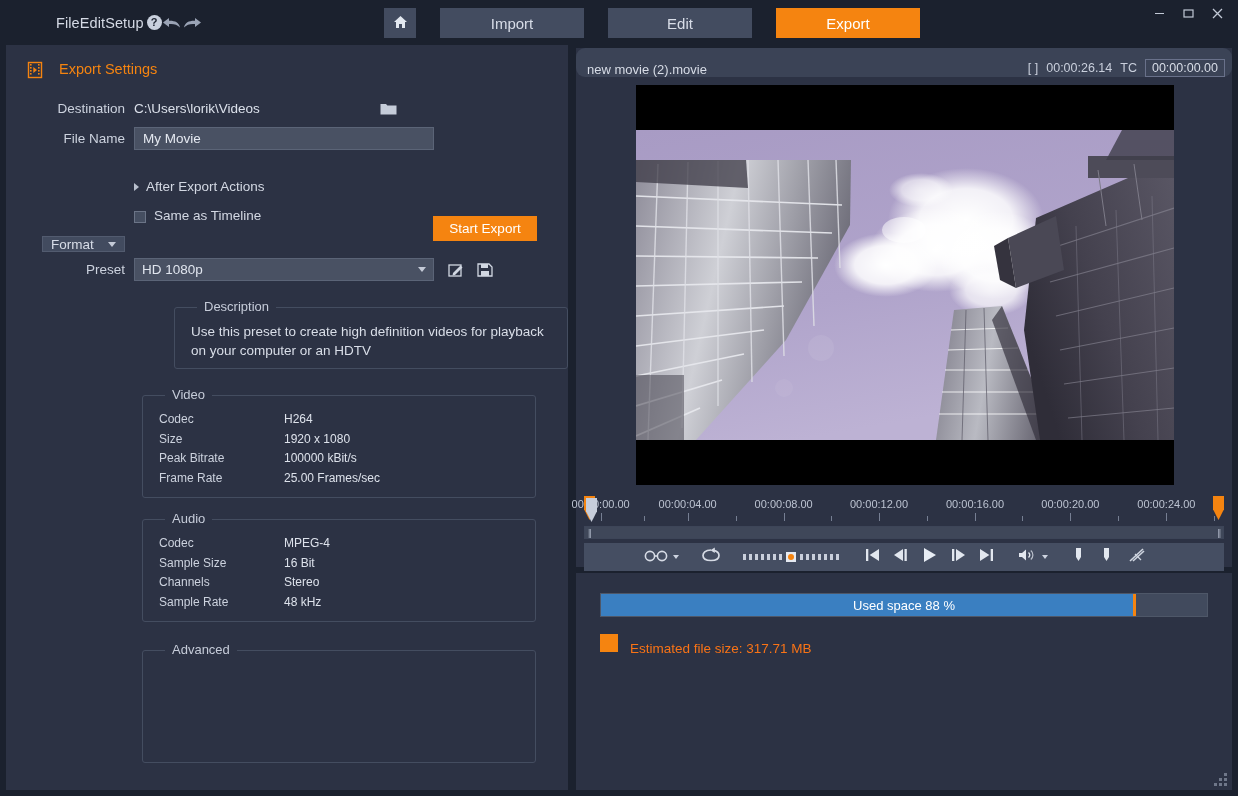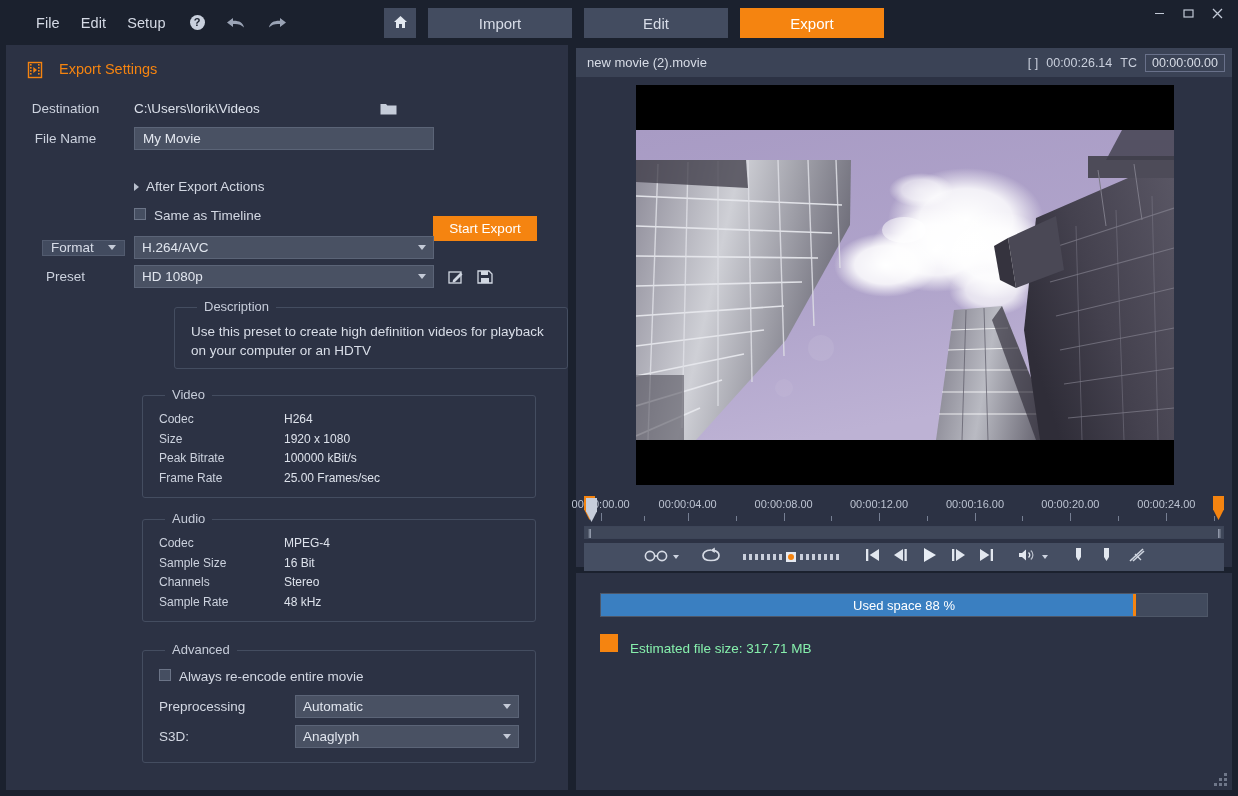--- a/index.html
+++ b/index.html
@@ -10,37 +10,37 @@
     overflow: hidden;
   }
   body { position: relative; }
 
   
   .titlebar {
     position: absolute; left: 0; top: 0; width: 1238px; height: 45px;
     background: #1b212e;
     display: flex; align-items: center;
   }
-  .menu-group { display: flex; margin-left: 36px; gap: 21px; }
+  .menu-group { display: flex; margin-left: 56px; }
   .menu-item {
     color: #d5dae5; font-size: 14.5px; cursor: default; letter-spacing: .1px;
   }
   .help-icon {
     width: 15px; height: 15px; border-radius: 50%;
     background: #c9d0dd; color: #1b212e;
     font-size: 11px; font-weight: bold;
     display: flex; align-items: center; justify-content: center;
     margin-left: 3px;
   }
   .arrow-icon { width: 20px; height: 16px; display: block; }
   .arrow-icon svg { display: block; }
 
   .top-buttons {
     position: absolute; left: 384px; top: 8px;
-    display: flex; align-items: flex-start; gap: 12px;
+    display: flex; align-items: flex-start; gap: 24px;
   }
   .home-btn {
     width: 32px; height: 30px; background: #424b5f;
     display: flex; align-items: center; justify-content: center;
     border: none; cursor: pointer;
   }
   .nav-btn {
     width: 144px; height: 30px; background: #434c60;
     color: #d8dde8; font-size: 15px; border: none; cursor: pointer;
     font-family: "Liberation Sans", sans-serif;
@@ -66,21 +66,21 @@
   .panel-head {
     display: flex; align-items: flex-start; gap: 14px;
     padding: 16px 0 0 21px;
   }
   .panel-title { color: #f58410; font-size: 14.5px; }
 
   .form-row { display: flex; align-items: center; margin-top: 12px; }
   .lbl {
     color: #ccd2de; font-size: 13.5px; text-align: right; flex: none;
   }
-  .lbl-w { width: 128px; padding-right: 9px; text-align: center; }
+  .lbl-w { width: 128px; padding-right: 9px; }
   .val-static { color: #dbe0ea; font-size: 13.5px; }
 
   .txt-input {
     width: 300px; height: 23px; background: #495163; border: 1px solid #5b6477;
     color: #e4e8f0; font-size: 13.5px; padding: 0 8px;
     font-family: "Liberation Sans", sans-serif; outline: none;
   }
 
   .folder-btn {
     margin-left: 12px; cursor: pointer; display: flex; align-items: center;
@@ -95,21 +95,21 @@
     border-top: 4px solid transparent; border-bottom: 4px solid transparent;
   }
 
   .start-export-btn {
     position: absolute; left: 427px; top: 171px;
     width: 104px; height: 25px; background: #f58410; color: #ffffff;
     font-size: 13.5px; border: none; cursor: pointer;
     font-family: "Liberation Sans", sans-serif;
   }
 
-  .chk-row { display: flex; align-items: flex-start; gap: 8px; }
+  .chk-row { display: flex; align-items: flex-end; gap: 8px; }
   .chk {
     width: 12px; height: 12px; background: #454e61; border: 1px solid #6b7487;
     flex: none;
   }
   .chk-lbl { color: #d3d8e3; font-size: 13.5px; }
 
   .ddn {
     height: 23px; background: #495163; border: 1px solid #5b6477;
     color: #e0e5ee; font-size: 13.5px;
     display: flex; align-items: center; padding: 0 7px;
@@ -150,22 +150,23 @@
   .spec-k { width: 125px; color: #ccd2de; }
   .spec-v { color: #dde2eb; }
 
   
   .preview-panel {
     position: absolute; left: 576px; top: 48px; width: 656px; height: 519px;
     background: #2c3244;
   }
   .preview-head {
     height: 29px; background: #3b4356;
-    display: flex; align-items: center; justify-content: space-between;
+    display: flex; align-items: flex-end; justify-content: space-between;
     padding: 0 7px 0 11px;
+    border-radius: 9px;
   }
   .preview-name { color: #d7dce6; font-size: 13px; }
   .preview-tc { display: flex; align-items: center; gap: 8px; color: #c9cfdc; font-size: 12.5px; }
   .tc-field {
     border: 1px solid #69718a; padding: 1px 6px; color: #d8dde7; font-size: 12.5px;
   }
 
   .video-stage {
     position: absolute; left: 60px; top: 37px; width: 538px; height: 400px;
     background: #000000; overflow: hidden;
@@ -229,21 +230,21 @@
   .space-text {
     position: absolute; left: 0; top: 0; width: 100%; height: 100%;
     display: flex; align-items: center; justify-content: center;
     color: #ffffff; font-size: 13px;
   }
   .size-row {
     position: absolute; left: 24px; top: 56px;
     display: flex; align-items: center; gap: 12px;
   }
   .size-swatch { width: 18px; height: 18px; background: #f58410; }
-  .size-text { color: #86efac; font-size: 13.5px; margin-top: 12px; }
+  .size-text { color: #f97316; font-size: 13.5px; margin-top: 12px; }
 
   .resize-grip { position: absolute; right: 4px; bottom: 4px; width: 13px; height: 13px; }
   .resize-grip i {
     position: absolute; width: 3px; height: 3px; background: #6f7789; display: block;
   }
 </style>
 </head>
 <body>
 
 <div class="titlebar">
@@ -350,24 +351,20 @@
     </span>
   </div>
 
   <div class="form-row" style="margin-top:13px;">
     <div style="width:128px; padding-right:9px; display:flex; justify-content:flex-start; padding-left:36px;">
       <div class="format-btn">
         <span>Format</span>
         <span class="caret"></span>
       </div>
     </div>
-    <div class="ddn" style="width:300px;">
-      <span>H.264/AVC</span>
-      <span class="caret"></span>
-    </div>
   </div>
 
   <div class="form-row" style="margin-top:6px;">
     <span class="lbl lbl-w">Preset</span>
     <div class="ddn" style="width:300px;">
       <span>HD 1080p</span>
       <span class="caret"></span>
     </div>
     <span class="icon-btn" style="margin-left:14px;">
       <svg width="17" height="16" viewBox="0 0 17 16">
@@ -429,42 +426,20 @@
       <div class="spec-row">
         <span class="spec-k">Sample Rate</span>
         <span class="spec-v">48 kHz</span>
       </div>
     </div>
   </div>
 
   <div class="group" style="left:136px; top:605px; width:394px; height:113px;">
     <span class="group-title">Advanced</span>
 
-    <div style="padding:18px 0 0 16px;">
-      <div class="chk-row">
-        <span class="chk"></span>
-        <span class="chk-lbl">Always re-encode entire movie</span>
-      </div>
-
-      <div style="display:flex; align-items:center; margin-top:11px;">
-        <span class="chk-lbl" style="width:136px;">Preprocessing</span>
-        <div class="ddn" style="width:224px;">
-          <span>Automatic</span>
-          <span class="caret"></span>
-        </div>
-      </div>
-
-      <div style="display:flex; align-items:center; margin-top:7px;">
-        <span class="chk-lbl" style="width:136px;">S3D:</span>
-        <div class="ddn" style="width:224px;">
-          <span>Anaglyph</span>
-          <span class="caret"></span>
-        </div>
-      </div>
-    </div>
   </div>
 </div>
 
 <div class="preview-panel">
 
   <div class="preview-head">
     <span class="preview-name">new movie (2).movie</span>
     <span class="preview-tc">
       <span>[ ]</span>
       <span>00:00:26.14</span>

